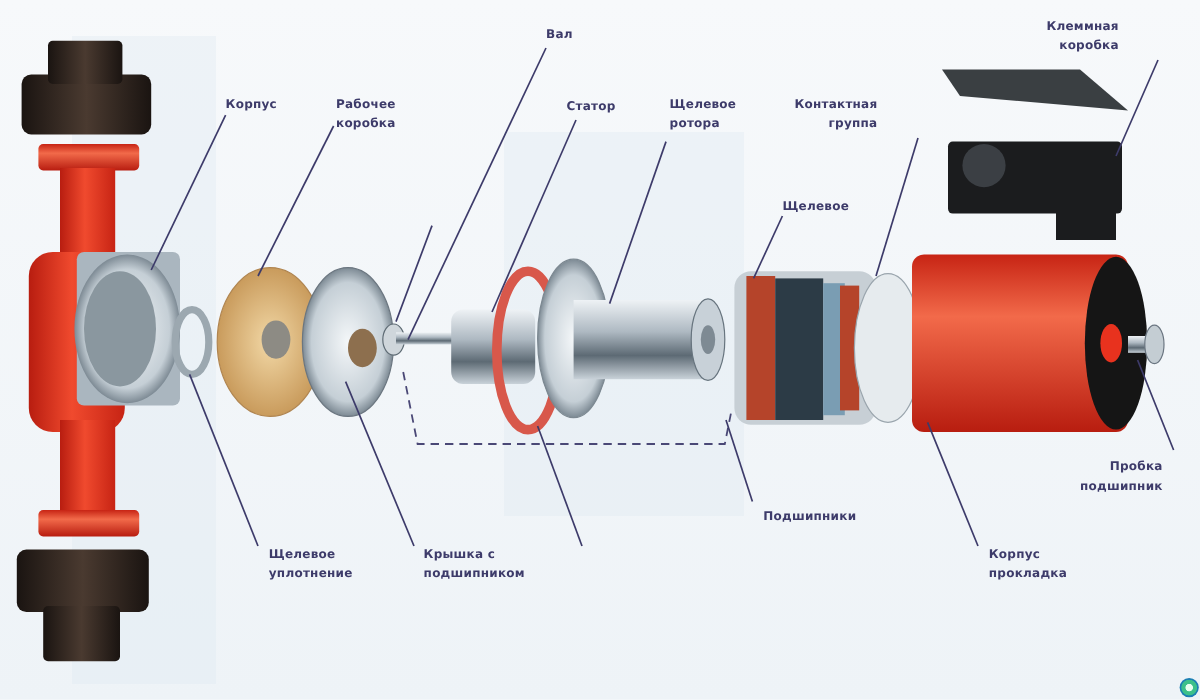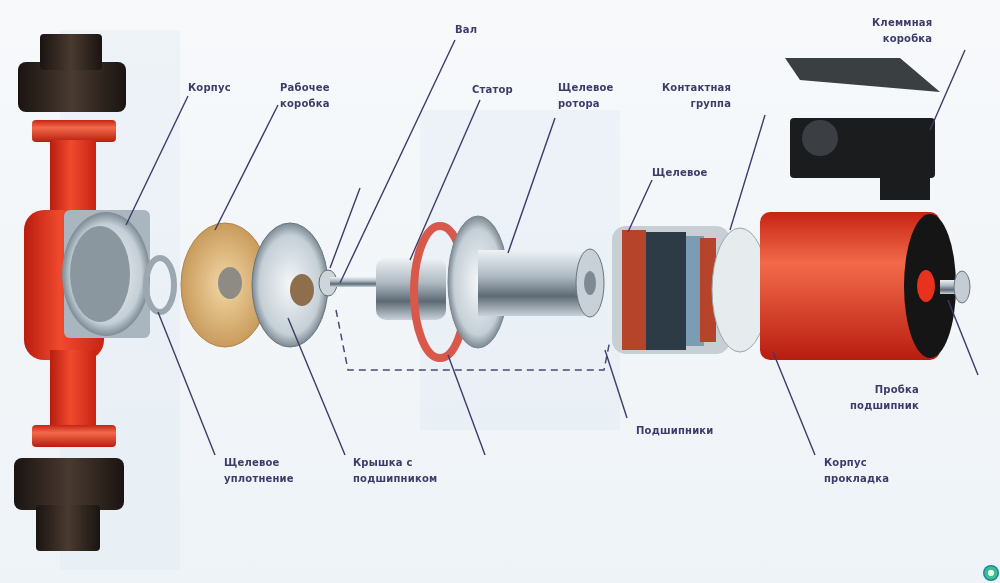--- a/index.html
+++ b/index.html
@@ -188,19 +188,19 @@
       <span>Щелевое</span>
       <span>уплотнение</span>
     </div>
   <div class="lbl" style="left:636px;top:423px">
       <span>Подшипники</span>
     </div>
   <div class="lbl" style="left:824px;top:455px">
       <span>Корпус</span>
       <span>прокладка</span>
     </div>
-  <div class="lbl r" style="left:850px;top:382px">
+  <div class="lbl r" style="left:900px;top:382px">
       <span>Пробка</span>
       <span>подшипник</span>
     </div>
 
   <div class="corner-icon"></div>
 </div>
 
 </body></html>

